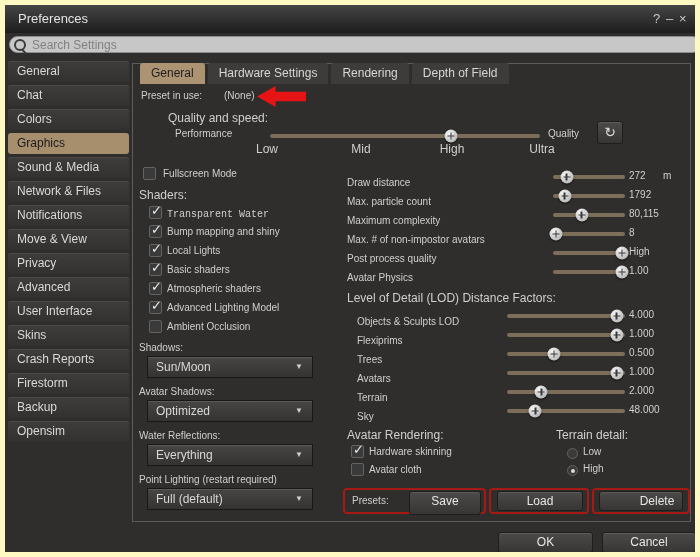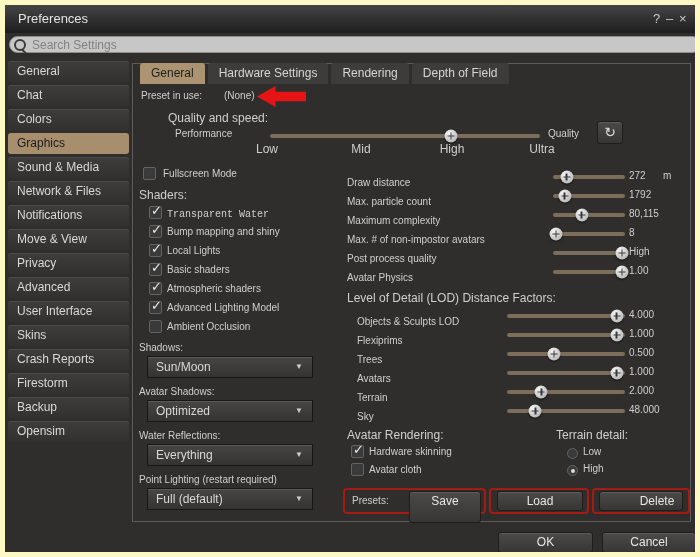--- a/index.html
+++ b/index.html
@@ -252,20 +252,20 @@
   <div class="abs lbl" style="left:578px;top:441px;">Low</div>
   <span class="radio on" style="left:562px;top:460px;">
       <span class="dot"></span>
     </span>
   <div class="abs lbl" style="left:578px;top:458px;">High</div>
 
   <div class="redbox" style="left:338px;top:483px;width:143px;"></div>
   <div class="redbox" style="left:484px;top:483px;width:100px;"></div>
   <div class="redbox" style="left:587px;top:483px;width:98px;"></div>
   <div class="abs lbl" style="left:347px;top:490px;">Presets:</div>
-  <div class="btn" style="left:404px;top:486px;width:72px;height:32px;line-height:18px;">Save</div>
+  <div class="btn" style="left:404px;top:486px;width:72px;height:24px;line-height:18px;">Save</div>
   <div class="btn" style="left:492px;top:486px;width:86px;height:20px;line-height:18px;">Load</div>
   <div class="btn" style="left:594px;top:486px;width:84px;height:20px;line-height:18px;padding-left:32px;">Delete</div>
 
   <div class="btn" style="left:493px;top:527px;width:95px;height:21px;line-height:19px;">OK</div>
   <div class="btn" style="left:597px;top:527px;width:94px;height:21px;line-height:19px;">Cancel</div>
 
 </div>
 
 </body></html>

